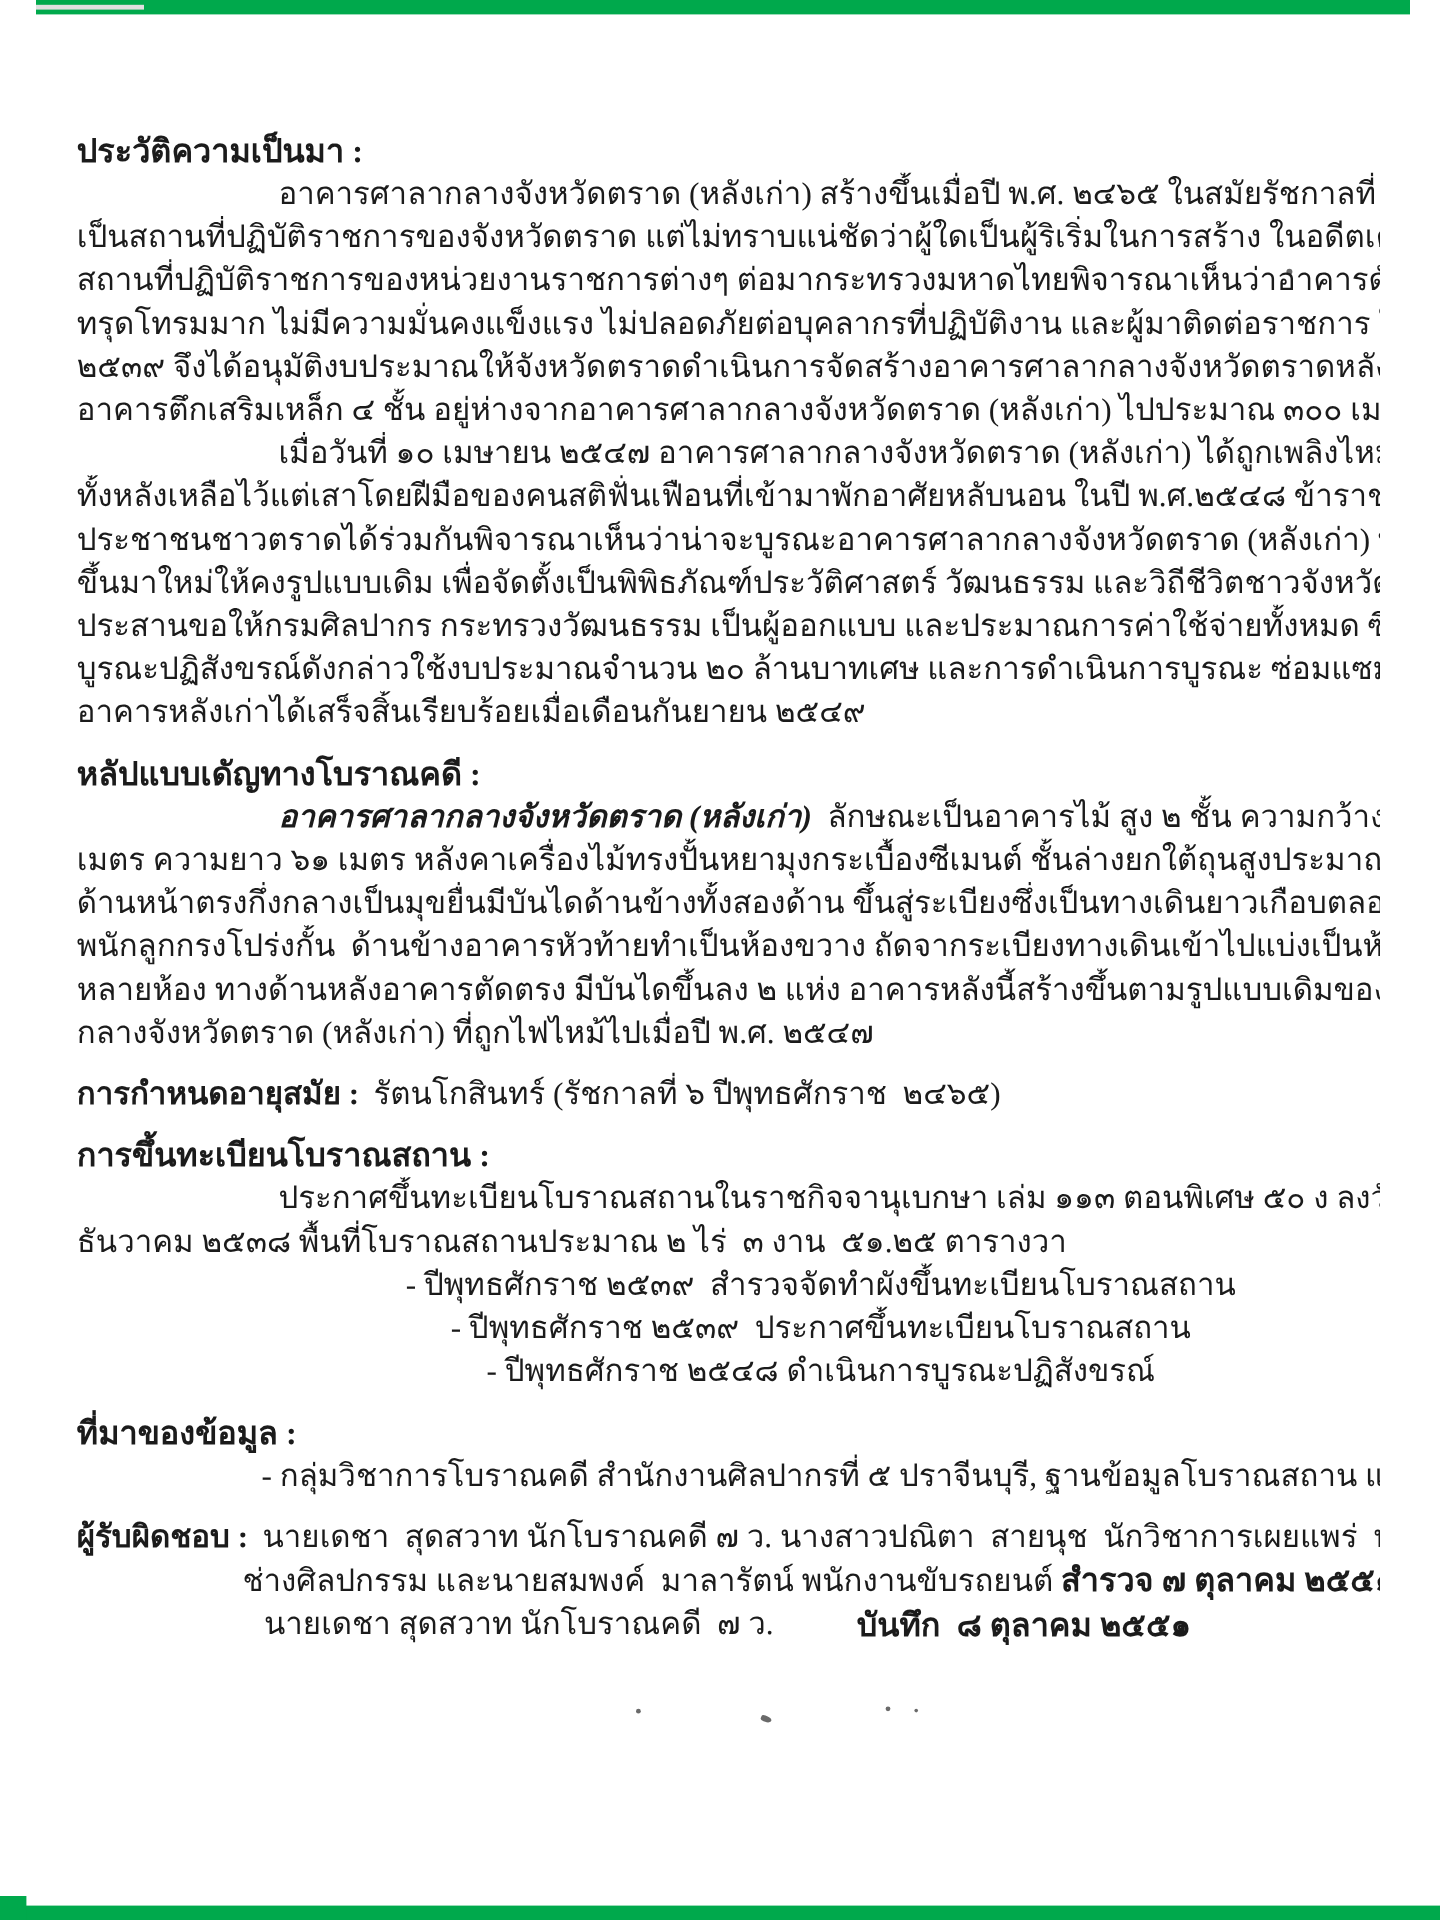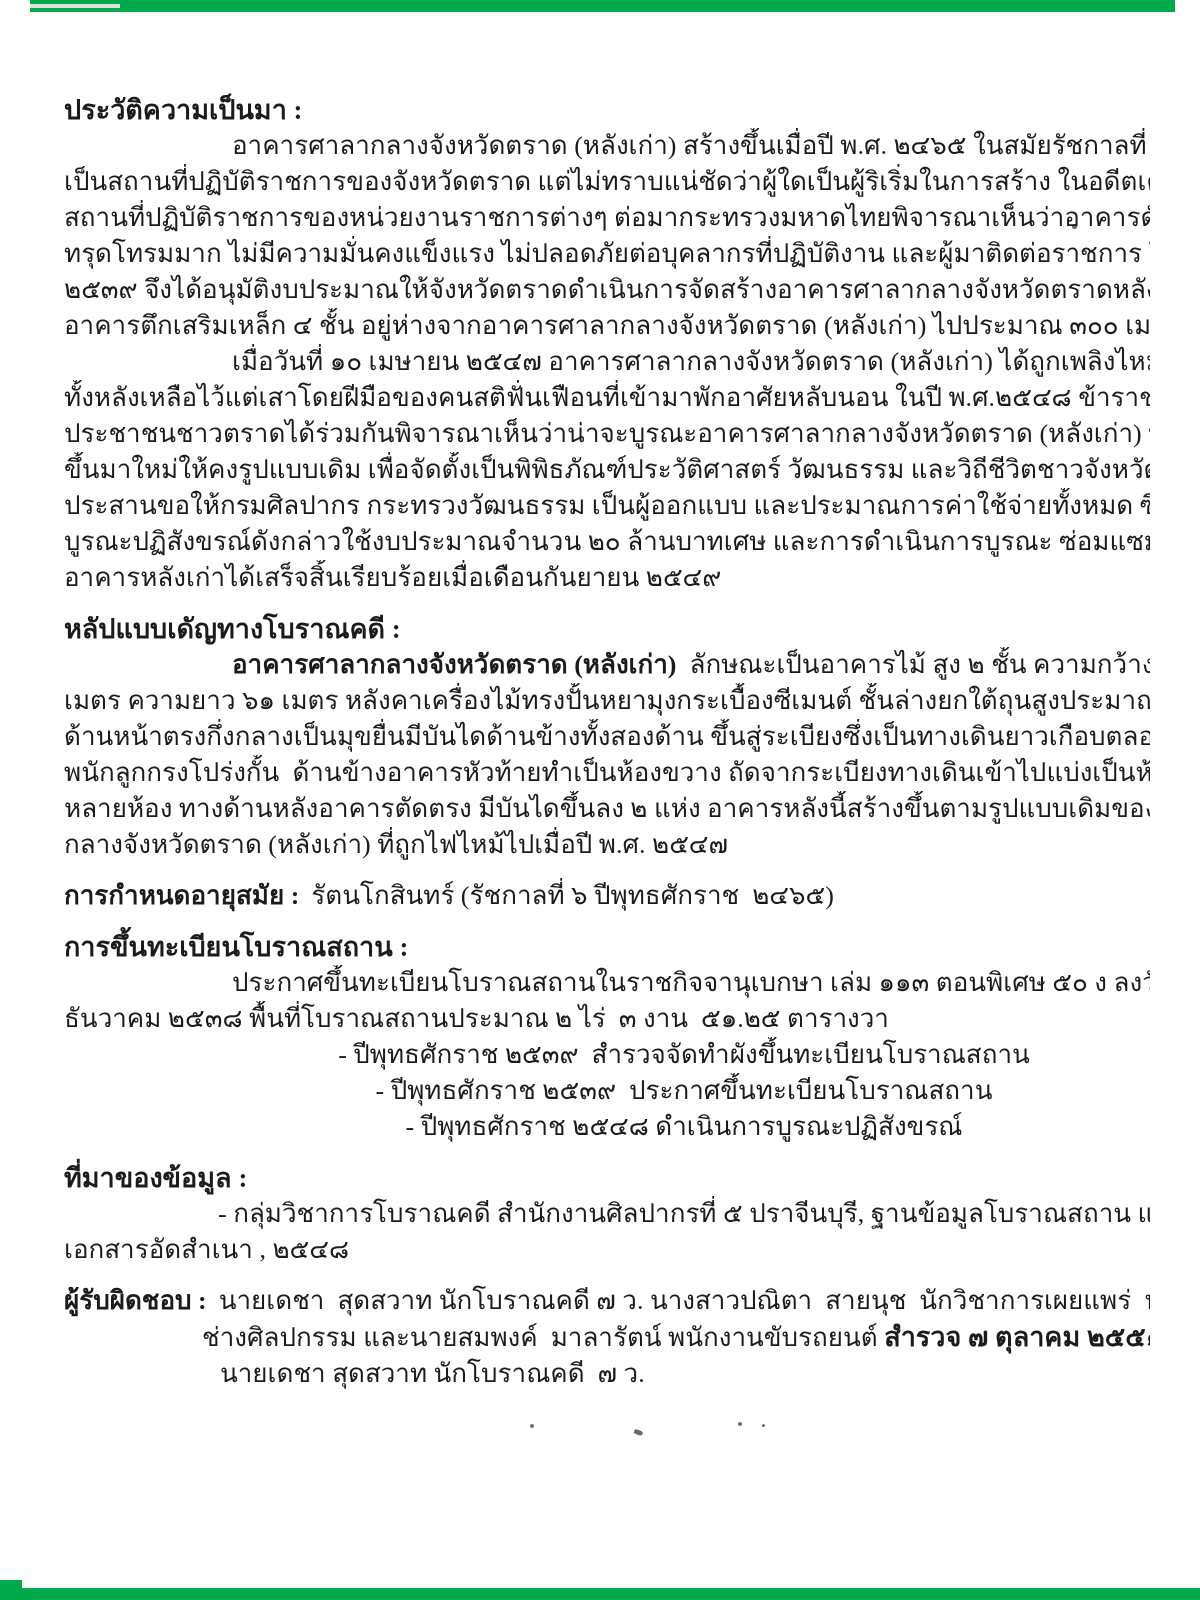--- a/index.html
+++ b/index.html
@@ -11,38 +11,38 @@
   .page{
     position:relative;
     width:1200px;height:1600px;
     background:var(--paper);
     overflow:hidden;
     font-family:"Liberation Serif","DejaVu Serif",serif;
     color:var(--ink);
   }
   .content{
     position:absolute;
-    left:64px;top:92px;
+    left:64px;top:108px;
     width:1086px;
   }
   .line{
     font-size:26px;
     line-height:36px;
     white-space:pre;
     overflow:hidden;
   }
   .indent{text-indent:168px;}
   .heading{
     font-size:27px;
     font-weight:bold;
     line-height:36px;
     white-space:pre;
   }
   .sec-gap{margin-top:15px;}
-  .lead-italic{font-weight:bold;}
+  .lead-italic{font-style:italic;font-weight:bold;}
   .inline-label{font-weight:bold;margin-right:12px;}
   .bold-note{font-weight:bold;font-size:27px;}
   .resp-line2{margin-left:138px;}
   .resp-line3{position:relative;}
   .resp-line3 .name{margin-left:156px;text-align:center;}
   .resp-line3 .note{position:absolute;left:650px;top:0;}
   .list-line{text-indent:154px;text-align:center;}
   
   .stripe{position:absolute;background:var(--stripe);}
   .stripe-top{left:30px;top:0;width:1145px;height:12px;}
@@ -96,20 +96,19 @@
     <div class="heading sec-gap">การขึ้นทะเบียนโบราณสถาน :</div>
     <div class="line indent">ประกาศขึ้นทะเบียนโบราณสถานในราชกิจจานุเบกษา เล่ม ๑๑๓ ตอนพิเศษ ๕๐ ง ลงวันที่ ๑๘</div>
     <div class="line">ธันวาคม ๒๕๓๘ พื้นที่โบราณสถานประมาณ ๒ ไร่  ๓ งาน  ๕๑.๒๕ ตารางวา</div>
 
     <div class="line list-line">- ปีพุทธศักราช ๒๕๓๙  สำรวจจัดทำผังขึ้นทะเบียนโบราณสถาน</div>
     <div class="line list-line">- ปีพุทธศักราช ๒๕๓๙  ประกาศขึ้นทะเบียนโบราณสถาน</div>
     <div class="line list-line">- ปีพุทธศักราช ๒๕๔๘ ดำเนินการบูรณะปฏิสังขรณ์</div>
 
     <div class="heading sec-gap">ที่มาของข้อมูล :</div>
     <div class="line list-line">- กลุ่มวิชาการโบราณคดี สำนักงานศิลปากรที่ ๕ ปราจีนบุรี, ฐานข้อมูลโบราณสถาน และแหล่งโบราณคดี .</div>
-    <div class="line">เอกสารอัดสำเนา , ๒๕๔๘</div>
 
     <div class="line sec-gap"><span class="inline-label">ผู้รับผิดชอบ :</span><span>นายเดชา  สุดสวาท นักโบราณคดี ๗ ว. นางสาวปณิตา  สายนุช  นักวิชาการเผยแพร่  นางสาวกีรติ  เก้าอุดม</span></div>
     <div class="line resp-line2"><span>ช่างศิลปกรรม และนายสมพงค์  มาลารัตน์ พนักงานขับรถยนต์ </span><span class="bold-note">สำรวจ ๗ ตุลาคม ๒๕๕๑</span></div>
-    <div class="line resp-line3"><span class="name">นายเดชา สุดสวาท นักโบราณคดี  ๗ ว.</span></div>
+    <div class="line resp-line3"><span class="name">นายเดชา สุดสวาท นักโบราณคดี  ๗ ว.</span><span class="note bold-note">บันทึก  ๘ ตุลาคม ๒๕๕๑</span></div>
 
   </div>
 </div>
 
 </body></html>

